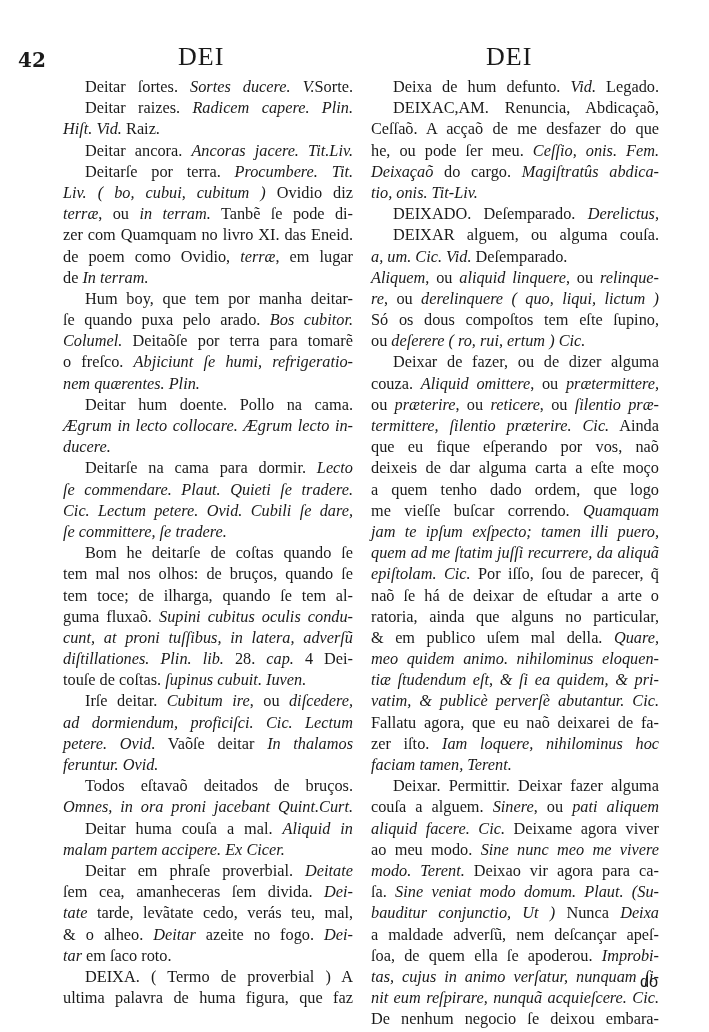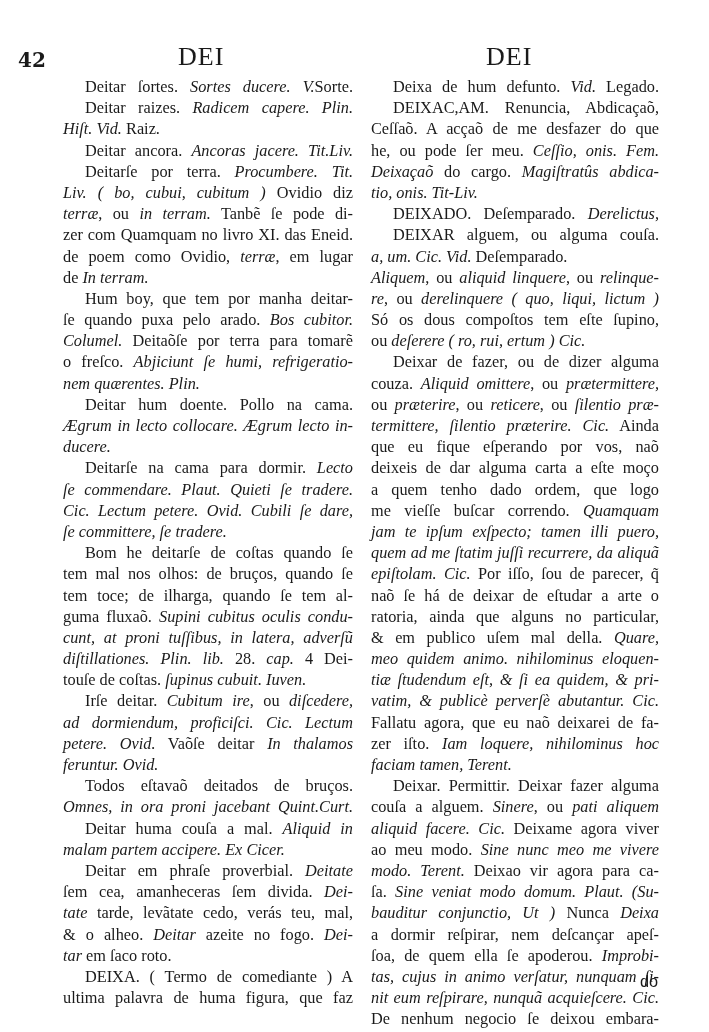--- a/index.html
+++ b/index.html
@@ -61,21 +61,21 @@
       <div class="line last"><i>feruntur. Ovid.</i></div>
       <div class="line indent">Todos eſtavaõ deitados de bruços.</div>
       <div class="line"><i>Omnes, in ora proni jacebant Quint.Curt.</i></div>
       <div class="line indent">Deitar huma couſa a mal. <i>Aliquid in</i></div>
       <div class="line last"><i>malam partem accipere. Ex Cicer.</i></div>
       <div class="line indent">Deitar em phraſe proverbial. <i>Deitate</i></div>
       <div class="line">ſem cea, amanheceras ſem divida. <i>Dei-</i></div>
       <div class="line"><i>tate</i> tarde, levãtate cedo, verás teu, mal,</div>
       <div class="line">&amp; o alheo. <i>Deitar</i> azeite no fogo. <i>Dei-</i></div>
       <div class="line last"><i>tar</i> em ſaco roto.</div>
-      <div class="line indent">DEIXA. ( Termo de comediante ) A</div>
+      <div class="line indent">DEIXA. ( Termo de proverbial ) A</div>
       <div class="line">ultima palavra de huma figura, que faz</div>
     </div>
   <div class="col right" id="col-right">
       <div class="line indent">Deixa de hum defunto. <i>Vid.</i> Legado.</div>
       <div class="line indent">DEIXAC,AM. Renuncia, Abdicaçaõ,</div>
       <div class="line">Ceſſaõ. A acçaõ de me desfazer do que</div>
       <div class="line">he, ou pode ſer meu. <i>Ceſſio, onis. Fem.</i></div>
       <div class="line"><i>Deixaçaõ</i> do cargo. <i>Magiſtratûs abdica-</i></div>
       <div class="line last"><i>tio, onis. Tit-Liv.</i></div>
       <div class="line indent">DEIXADO. Deſemparado. <i>Derelictus,</i></div>
@@ -105,21 +105,21 @@
       <div class="line">Fallatu agora, que eu naõ deixarei de fa-</div>
       <div class="line">zer iſto. <i>Iam loquere, nihilominus hoc</i></div>
       <div class="line last"><i>faciam tamen, Terent.</i></div>
       <div class="line indent">Deixar. Permittir. Deixar fazer alguma</div>
       <div class="line">couſa a alguem. <i>Sinere</i>, ou <i>pati aliquem</i></div>
       <div class="line"><i>aliquid facere. Cic.</i> Deixame agora viver</div>
       <div class="line">ao meu modo. <i>Sine nunc meo me vivere</i></div>
       <div class="line"><i>modo. Terent.</i> Deixao vir agora para ca-</div>
       <div class="line">ſa. <i>Sine veniat modo domum. Plaut. (Su-</i></div>
       <div class="line"><i>bauditur conjunctio, Ut )</i> Nunca <i>Deixa</i></div>
-      <div class="line">a dormir reſpirar, nem deſcançar apeſ-</div>
+      <div class="line">a maldade adverſũ, nem deſcançar apeſ-</div>
       <div class="line">ſoa, de quem ella ſe apoderou. <i>Improbi-</i></div>
       <div class="line"><i>tas, cujus in animo verſatur, nunquam ſi-</i></div>
       <div class="line"><i>nit eum reſpirare, nunquã acquieſcere. Cic.</i></div>
       <div class="line">De nenhum negocio ſe deixou embara-</div>
       <div class="line">çar, ou naõ ſe embaraçou com nenhum</div>
     </div>
   <div class="catch">do</div>
 </div>
 
 </body></html>

